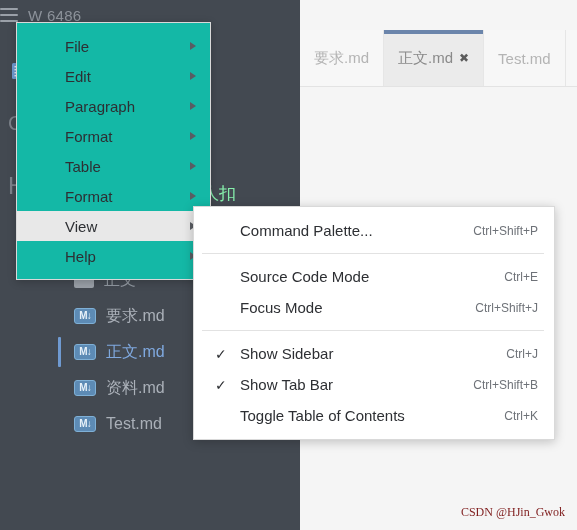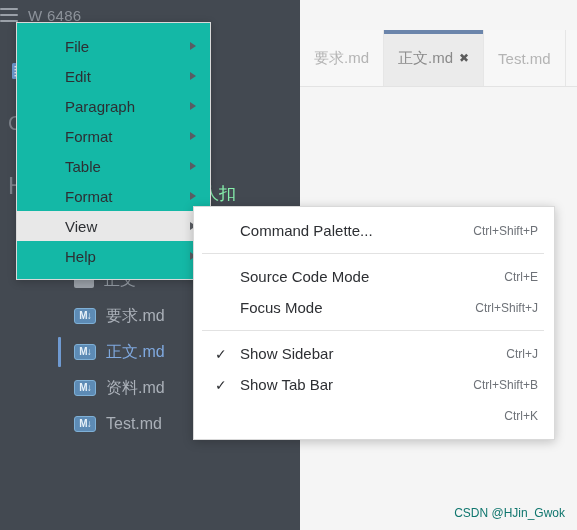--- a/index.html
+++ b/index.html
@@ -173,23 +173,24 @@
 
   .editor-body {
     position: absolute;
     left: 0; top: 87px;
     width: 277px; bottom: 0;
     background: #f5f5f5;
   }
   .watermark {
     position: absolute;
     right: 12px; bottom: 10px;
-    color: #0f766e;
+    color: #7f1d1d;
     font-size: 12px;
     white-space: nowrap;
+    font-family: Liberation Serif, serif;
   }
 
   
   .menu {
     position: absolute;
     left: 16px; top: 22px;
     width: 195px;
     background: #14b8a6;
     border: 1px solid #d9d9d9;
     box-shadow: 0 2px 8px rgba(0,0,0,.22);
@@ -401,18 +402,19 @@
       <span class="check">✓</span>
       <span>Show Sidebar</span>
       <span class="shortcut">Ctrl+J</span>
     </div>
     <div class="sub-item">
       <span class="check">✓</span>
       <span>Show Tab Bar</span>
       <span class="shortcut">Ctrl+Shift+B</span>
     </div>
     <div class="sub-item">
+      <span>Toggle Table of Contents</span>
       <span class="shortcut">Ctrl+K</span>
     </div>
 
   </div>
 
 </div>
 
 </body></html>

